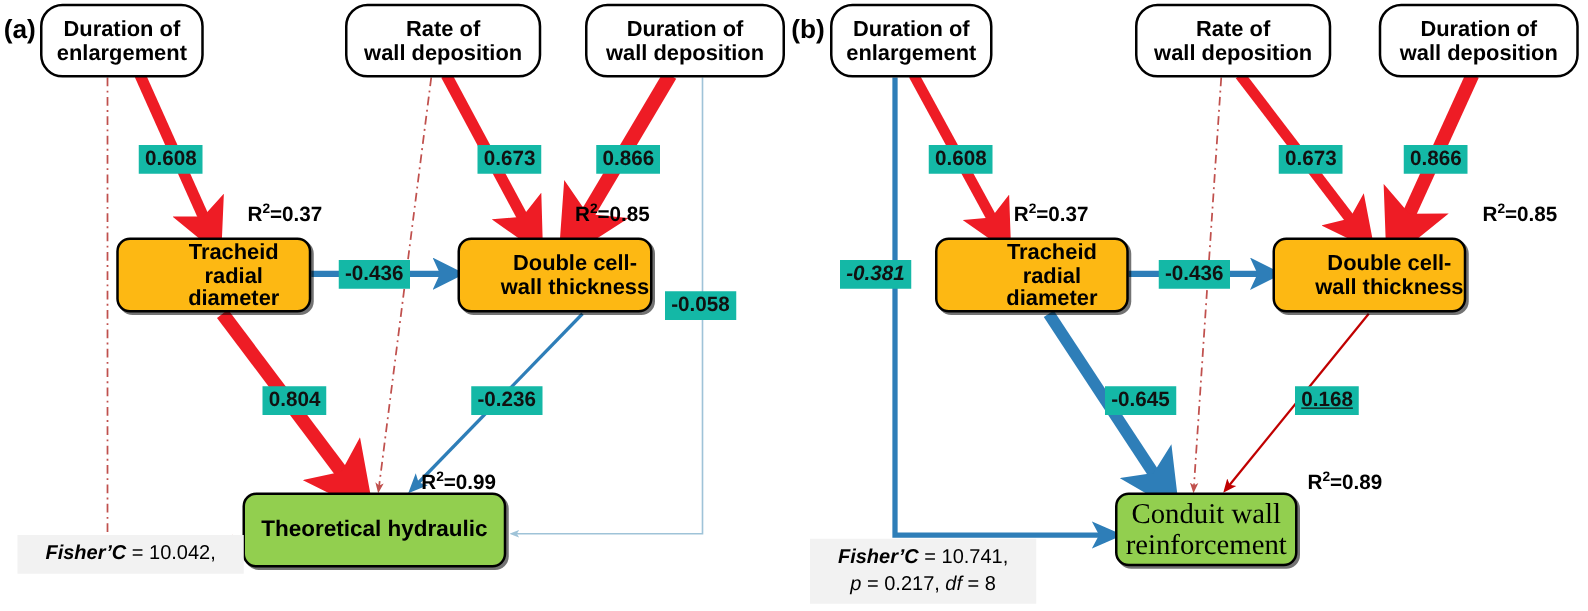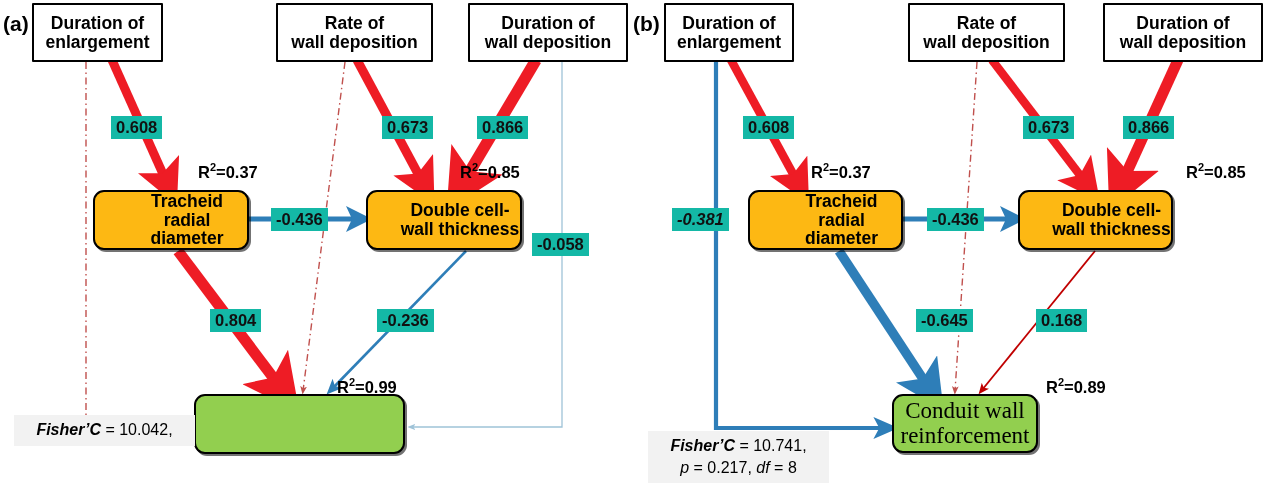--- a/index.html
+++ b/index.html
@@ -2,21 +2,21 @@
 <html><head>
 <meta charset="utf-8">
 <style>
   html,body{margin:0;padding:0;background:#ffffff;}
   body{width:1270px;height:489px;overflow:hidden;font-family:"Liberation Sans",sans-serif;}
   #fig{position:relative;width:1270px;height:489px;background:#fff;}
   svg.layer{position:absolute;left:0;top:0;width:1270px;height:489px;}
 
   .nodebox{position:absolute;box-sizing:border-box;display:flex;align-items:center;
            justify-content:center;text-align:center;line-height:1.08;}
-  .exo{background:#ffffff;border:2.6px solid #000000;border-radius:1px;
+  .exo{background:#ffffff;border:2.6px solid #000000;border-radius:18px;
        font-size:17.5px;font-weight:700;color:#000;}
   .mediator{background:#FDB813;border:2.6px solid #000000;border-radius:11px;
        font-size:17.5px;font-weight:700;color:#000;
        box-shadow:2px 2px 0 rgba(0,0,0,.55);padding-left:32px;}
   .endo{background:#92CF4F;border:2.6px solid #000000;border-radius:11px;
        font-size:18px;font-weight:700;color:#000;
        box-shadow:2px 2px 0 rgba(0,0,0,.55);}
   .endo.serifbox{font-family:"Liberation Serif",serif;font-weight:400;font-size:23px;}
 
   .coef{position:absolute;background:#14b8a6;color:#111;font-size:16.5px;font-weight:700;
@@ -127,36 +127,37 @@
 
   <div class="nodebox mediator" style="left:366px;top:190px;width:156px;height:60px;">
     <div>
       <div>Double cell-</div>
       <div>wall thickness</div>
     </div>
   </div>
 
   <div class="nodebox endo" style="left:194px;top:394px;width:211px;height:60px;">
     <div>
+      <div>Theoretical hydraulic</div>
     </div>
   </div>
 
   <div class="coef" style="left:111px;top:116px;">0.608</div>
   <div class="coef" style="left:382px;top:116px;">0.673</div>
   <div class="coef" style="left:477px;top:116px;">0.866</div>
   <div class="coef" style="left:271px;top:208px;">-0.436</div>
   <div class="coef" style="left:210px;top:309px;">0.804</div>
   <div class="coef" style="left:377px;top:309px;">-0.236</div>
   <div class="coef" style="left:532px;top:208px;margin-top:25px;">-0.058</div>
 
   <div class="rsq" style="left:198px;top:161px;">R<sup>2</sup>=0.37</div>
   <div class="rsq" style="left:460px;top:161px;">R<sup>2</sup>=0.85</div>
   <div class="rsq" style="left:337px;top:376px;">R<sup>2</sup>=0.99</div>
 
-  <div class="fisher" style="left:14px;top:415px;width:165px;">
+  <div class="fisher" style="left:14px;top:428px;width:165px;">
     <div><i>Fisher’C</i>  = 10.042,</div>
   </div>
 
   <div class="nodebox exo" style="left:664px;top:3px;width:130px;height:59px;">
     <div>
       <div>Duration of</div>
       <div>enlargement</div>
     </div>
   </div>
 
@@ -193,22 +194,22 @@
       <div>Conduit wall</div>
       <div>reinforcement</div>
     </div>
   </div>
 
   <div class="coef" style="left:743px;top:116px;">0.608</div>
   <div class="coef" style="left:1023px;top:116px;">0.673</div>
   <div class="coef" style="left:1123px;top:116px;">0.866</div>
   <div class="coef" style="left:927px;top:208px;">-0.436</div>
   <div class="coef" style="left:672px;top:208px;font-style:italic;">-0.381</div>
-  <div class="coef" style="left:916px;top:309px;">-0.645</div>
-  <div class="coef" style="left:1036px;top:309px;">0.168</div>
+  <div class="coef" style="left:884px;top:309px;">-0.645</div>
+  <div class="coef" style="left:1036px;top:309px;text-decoration:underline;">0.168</div>
 
   <div class="rsq" style="left:811px;top:161px;">R<sup>2</sup>=0.37</div>
   <div class="rsq" style="left:1186px;top:161px;">R<sup>2</sup>=0.85</div>
   <div class="rsq" style="left:1046px;top:376px;">R<sup>2</sup>=0.89</div>
 
   <div class="fisher" style="left:648px;top:431px;width:165px;">
     <div><i>Fisher’C</i>  = 10.741,</div>
     <div><span class="ital">p</span> = 0.217, <span class="ital">df</span> = 8</div>
   </div>
 

